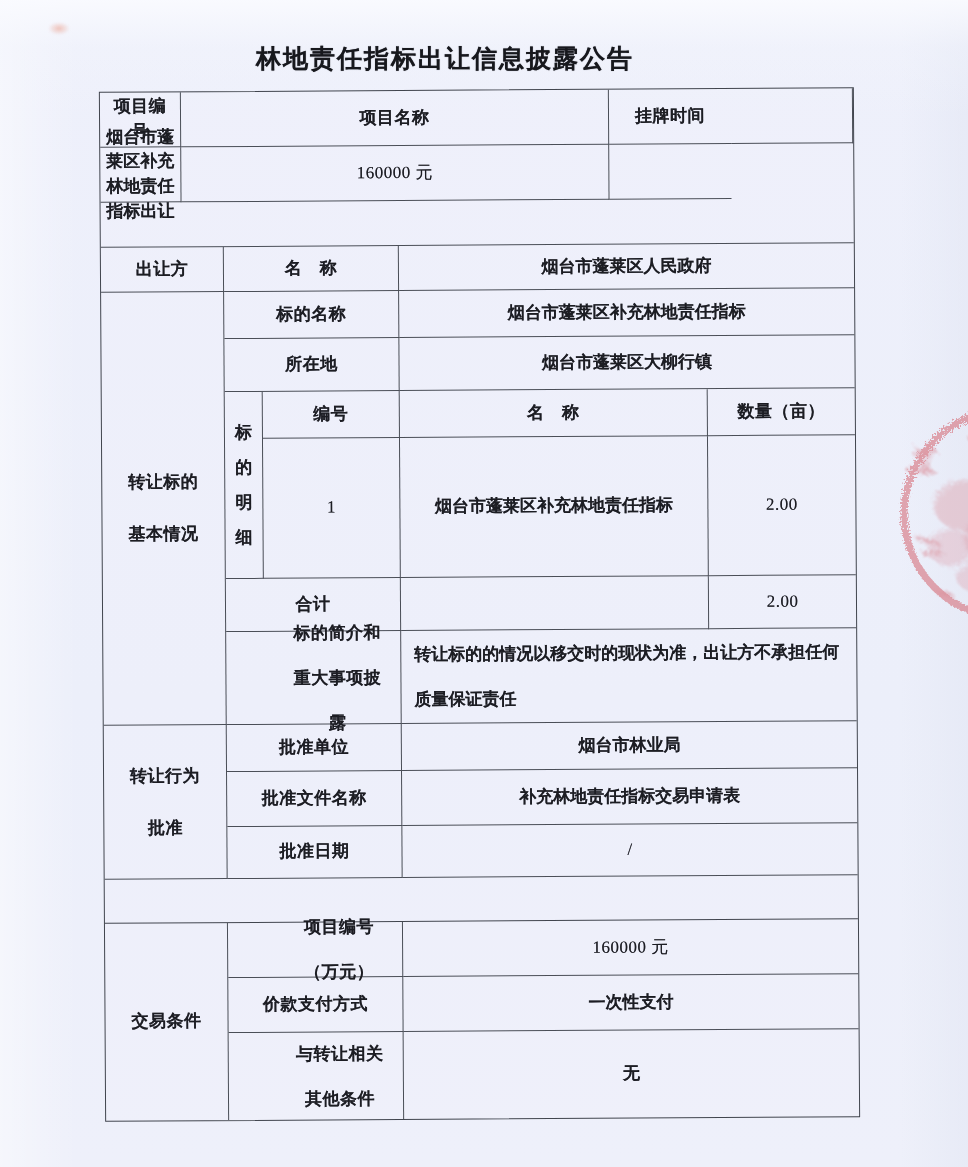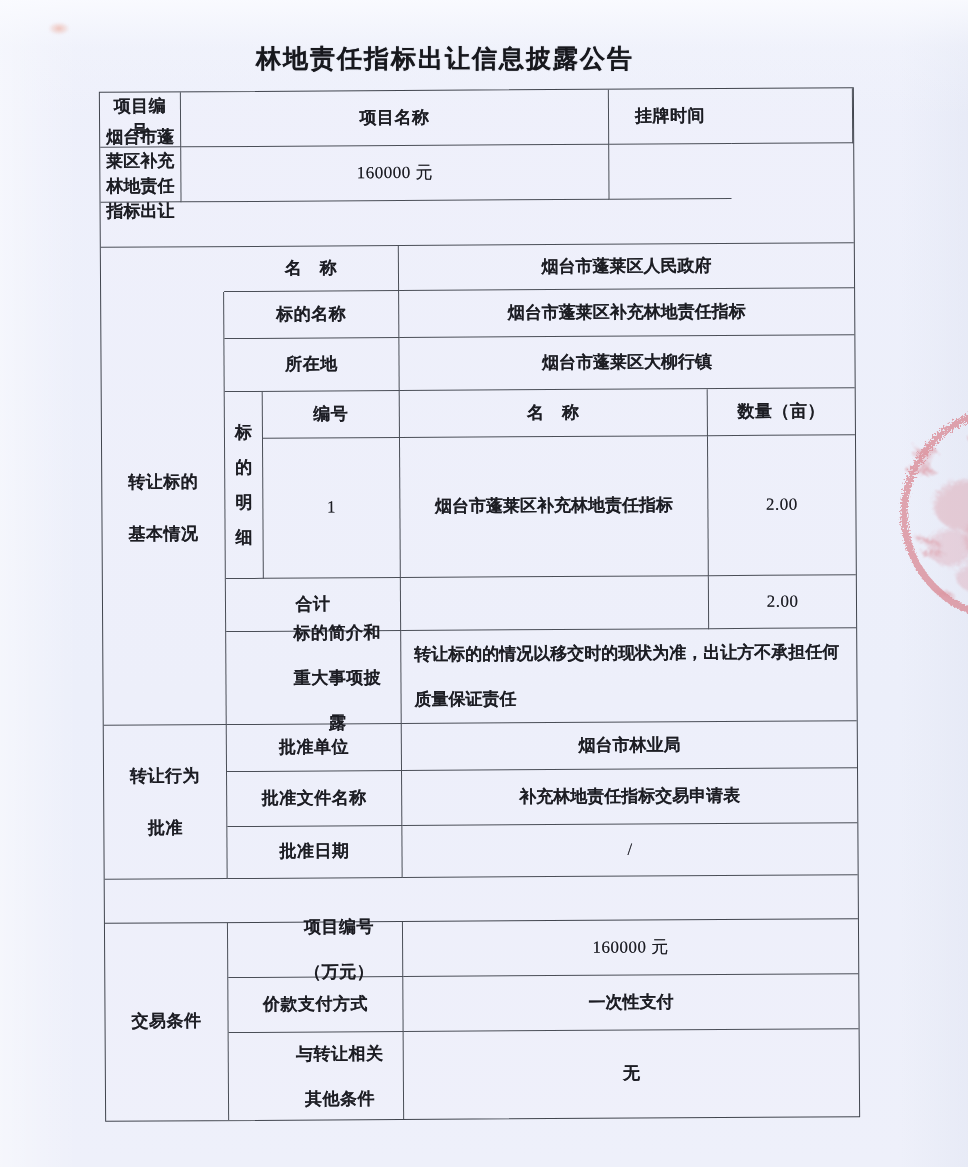--- a/index.html
+++ b/index.html
@@ -76,20 +76,21 @@
       <div class="c"></div>
       <div class="c">烟台市蓬莱区补充林地责任指标出让</div>
       <div class="c num">160000 元</div>
       <div class="c noR"></div>
 
       <div class="c noR" style="grid-column:1/5;"></div>
     </div>
 
     <div class="grid secB">
 
+      <div class="c lb" style="grid-column:1;grid-row:1;">出让方</div>
       <div class="c lb" style="grid-column:2/4;grid-row:1;">名　称</div>
       <div class="c noR" style="grid-column:4/6;grid-row:1;">烟台市蓬莱区人民政府</div>
 
       <div class="c lb two" style="grid-column:1;grid-row:2/8;">转让标的
 基本情况</div>
 
       <div class="c lb" style="grid-column:2/4;grid-row:2;">标的名称</div>
       <div class="c noR" style="grid-column:4/6;grid-row:2;">烟台市蓬莱区补充林地责任指标</div>
 
       <div class="c lb" style="grid-column:2/4;grid-row:3;">所在地</div>

